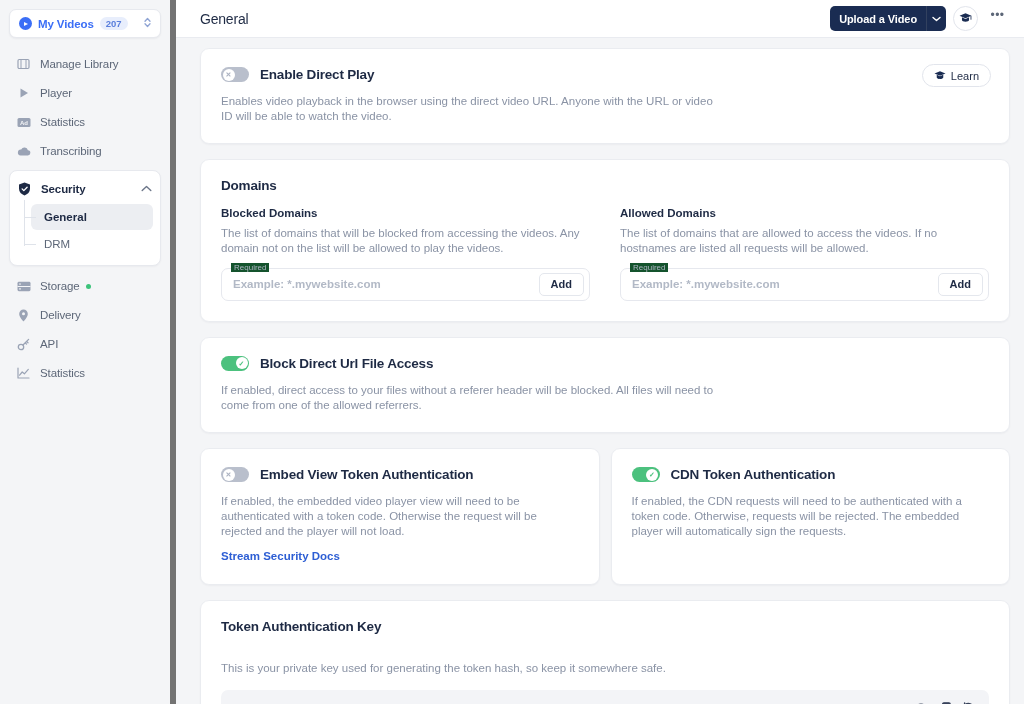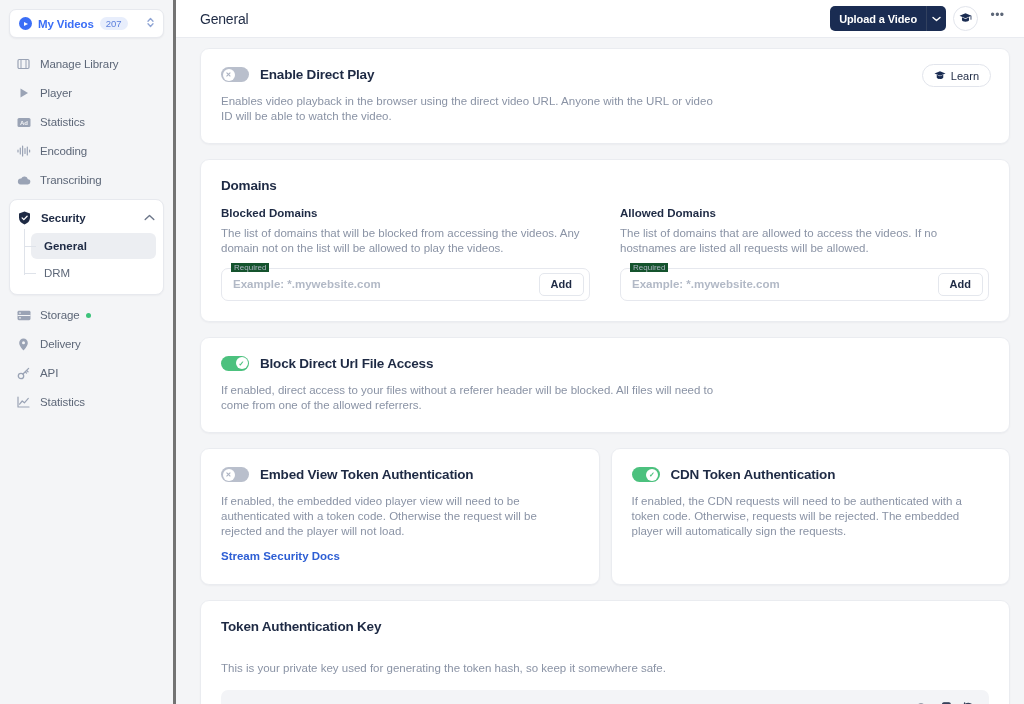--- a/index.html
+++ b/index.html
@@ -8,21 +8,21 @@
     font-family: "Liberation Sans", sans-serif;
     background: #f4f5f7;
     overflow: hidden;
   }
   .app { display: flex; width: 1024px; height: 704px; }
 
   
   .sidebar {
     width: 176px; height: 704px;
     background: #f4f5f7;
-    border-right: 3px solid #737373;
+    border-right: 6px solid #737373;
     flex: 0 0 176px;
     padding: 6px 0 0 0;
     position: relative;
   }
   .lib-select {
     margin: 3px 9px 12px 9px;
     height: 29px;
     background: #ffffff;
     border: 1px solid #e7e9ee;
     border-radius: 7px;
@@ -39,21 +39,21 @@
   }
   .play-badge::after {
     content: ""; width: 0; height: 0;
     border-left: 4px solid #fff;
     border-top: 2.6px solid transparent;
     border-bottom: 2.6px solid transparent;
     margin-left: 1.5px;
   }
   .lib-name { font-size: 11.5px; font-weight: bold; color: #3b6ef6; letter-spacing: -0.1px; }
   .lib-count {
-    margin-left: 6px; font-size: 9.5px; font-weight: normal; color: #5a7fdc;
+    margin-left: 6px; font-size: 9.5px; font-weight: bold; color: #5a7fdc;
     background: #e8eefc; border-radius: 9px; padding: 2px 6px 2px 6px; line-height: 1;
   }
   .lib-chev { margin-left: auto; color: #8fa4d4; font-size: 9px; line-height: 1.05; text-align: center; }
 
   .nav { padding: 0 9px; }
   .nav-item {
     display: flex; align-items: center;
     height: 28px; padding: 0 6px 0 7px;
     border-radius: 6px; cursor: pointer;
     margin-bottom: 1px;
@@ -271,28 +271,20 @@
       <div class="nav-item">
         <span class="nav-ico">
           <svg width="14" height="11" viewBox="0 0 14 11" fill="currentColor">
               <rect x="0.5" y="1" width="13" height="9" rx="1.5"></rect>
               <text x="7" y="7.8" font-size="6" font-family="sans-serif" font-weight="bold" fill="#f4f5f7" text-anchor="middle">Ad</text>
             </svg>
         </span>
         <span class="nav-label">Statistics</span>
       </div>
 
-      <div class="nav-item">
-        <span class="nav-ico">
-          <svg width="14" height="12" viewBox="0 0 14 12" stroke="currentColor" stroke-width="1.2" stroke-linecap="round">
-              <path d="M1 5v2M3.3 3v6M5.6 1v10M8 3.5v5M10.3 2v8M12.6 5v2"></path>
-            </svg>
-        </span>
-        <span class="nav-label">Encoding</span>
-      </div>
 
       <div class="nav-item">
         <span class="nav-ico">
           <svg width="14" height="11" viewBox="0 0 14 11" fill="currentColor">
               <path d="M3.6 9.5h7a2.6 2.6 0 0 0 .3-5.2A3.6 3.6 0 0 0 4.2 3.5 2.9 2.9 0 0 0 3.6 9.5z"></path>
             </svg>
         </span>
         <span class="nav-label">Transcribing</span>
       </div>
 

